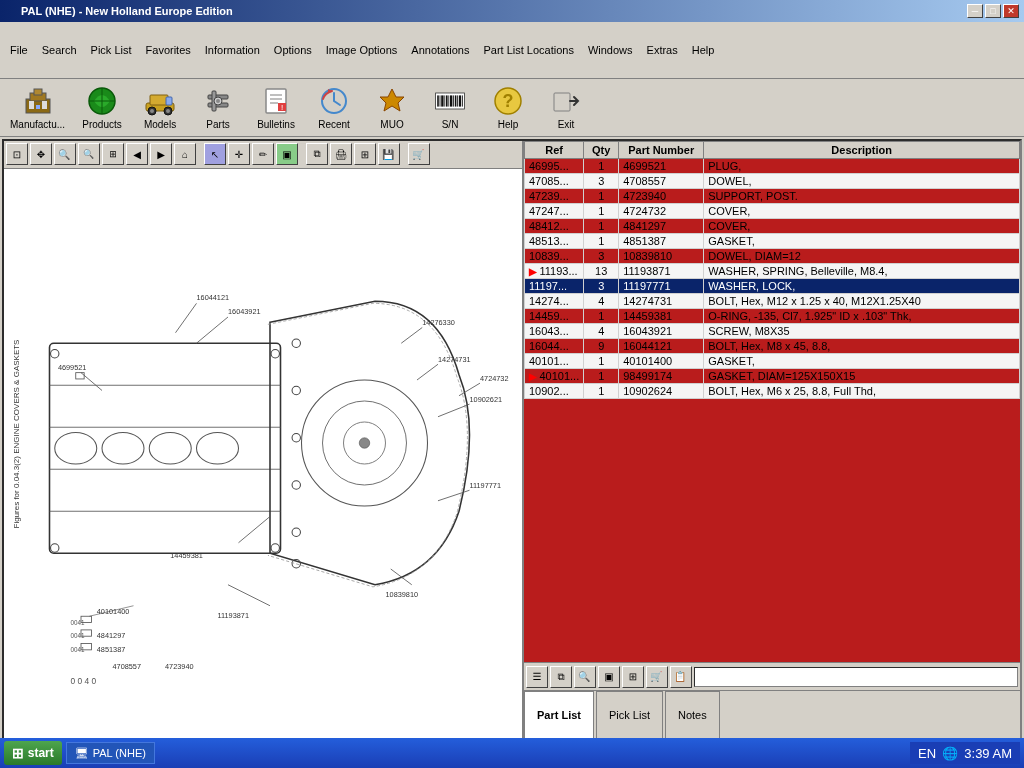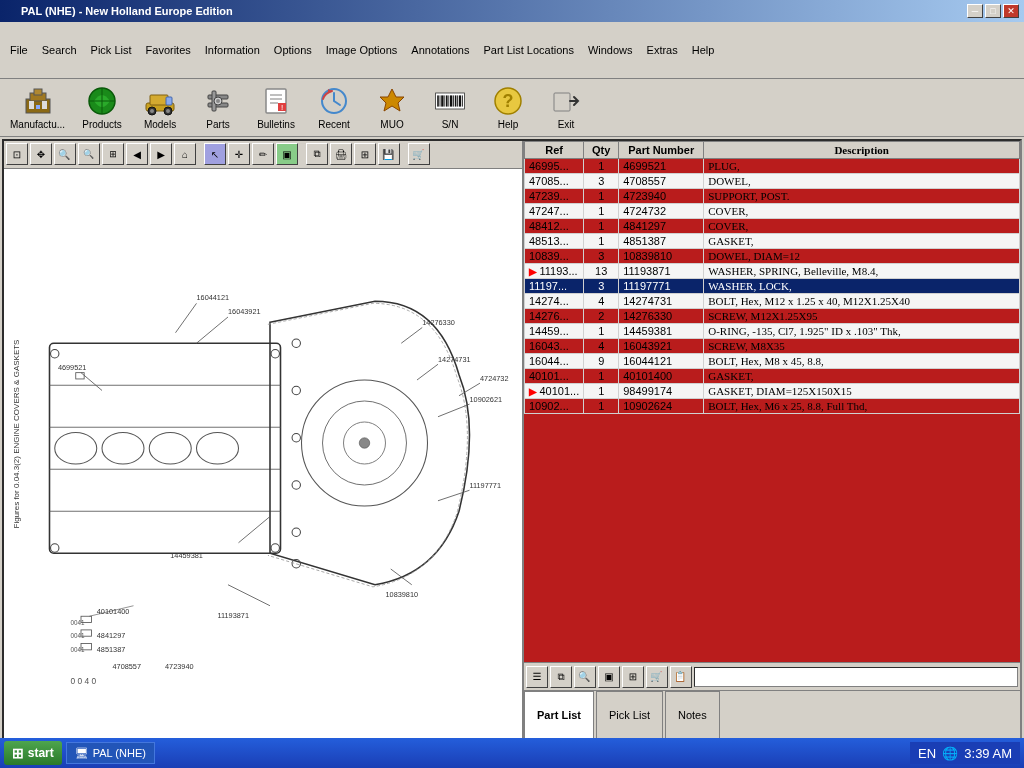--- a/index.html
+++ b/index.html
@@ -269,21 +269,21 @@
       height: 20px;
       border: 1px inset #808080;
       background: white;
       font-size: 11px;
       padding: 1px 3px;
     }
 
     .col-ref { width: 55px; }
     .col-qty { width: 35px; text-align: center; }
     .col-part { width: 85px; }
-    .col-desc { width: auto; font-family: Liberation Serif, serif; }
+    .col-desc { width: auto; }
   </style>
 </head>
 <body>
 
 <div class="title-bar">
   <span class="title-bar-text">PAL (NHE) - New Holland Europe Edition</span>
   <div class="title-bar-buttons">
     <div class="title-btn">─</div>
     <div class="title-btn">□</div>
     <div class="title-btn" style="background:#c0392b;color:white;">✕</div>
@@ -616,26 +616,20 @@
               <td class="col-part">11197771</td>
               <td class="col-desc">WASHER, LOCK,</td>
             </tr>
             <tr>
               <td class="col-ref">14274...</td>
               <td class="col-qty" style="text-align: center;">4</td>
               <td class="col-part">14274731</td>
               <td class="col-desc">BOLT, Hex, M12 x 1.25 x 40, M12X1.25X40</td>
             </tr>
             <tr>
-              <td class="col-ref">14276...</td>
-              <td class="col-qty" style="text-align: center;">2</td>
-              <td class="col-part">14276330</td>
-              <td class="col-desc">SCREW, M12X1.25X95</td>
-            </tr>
-            <tr>
               <td class="col-ref">14459...</td>
               <td class="col-qty" style="text-align: center;">1</td>
               <td class="col-part">14459381</td>
               <td class="col-desc">O-RING, -135, Cl7, 1.925" ID x .103" Thk,</td>
             </tr>
             <tr>
               <td class="col-ref">16043...</td>
               <td class="col-qty" style="text-align: center;">4</td>
               <td class="col-part">16043921</td>
               <td class="col-desc">SCREW, M8X35</td>

